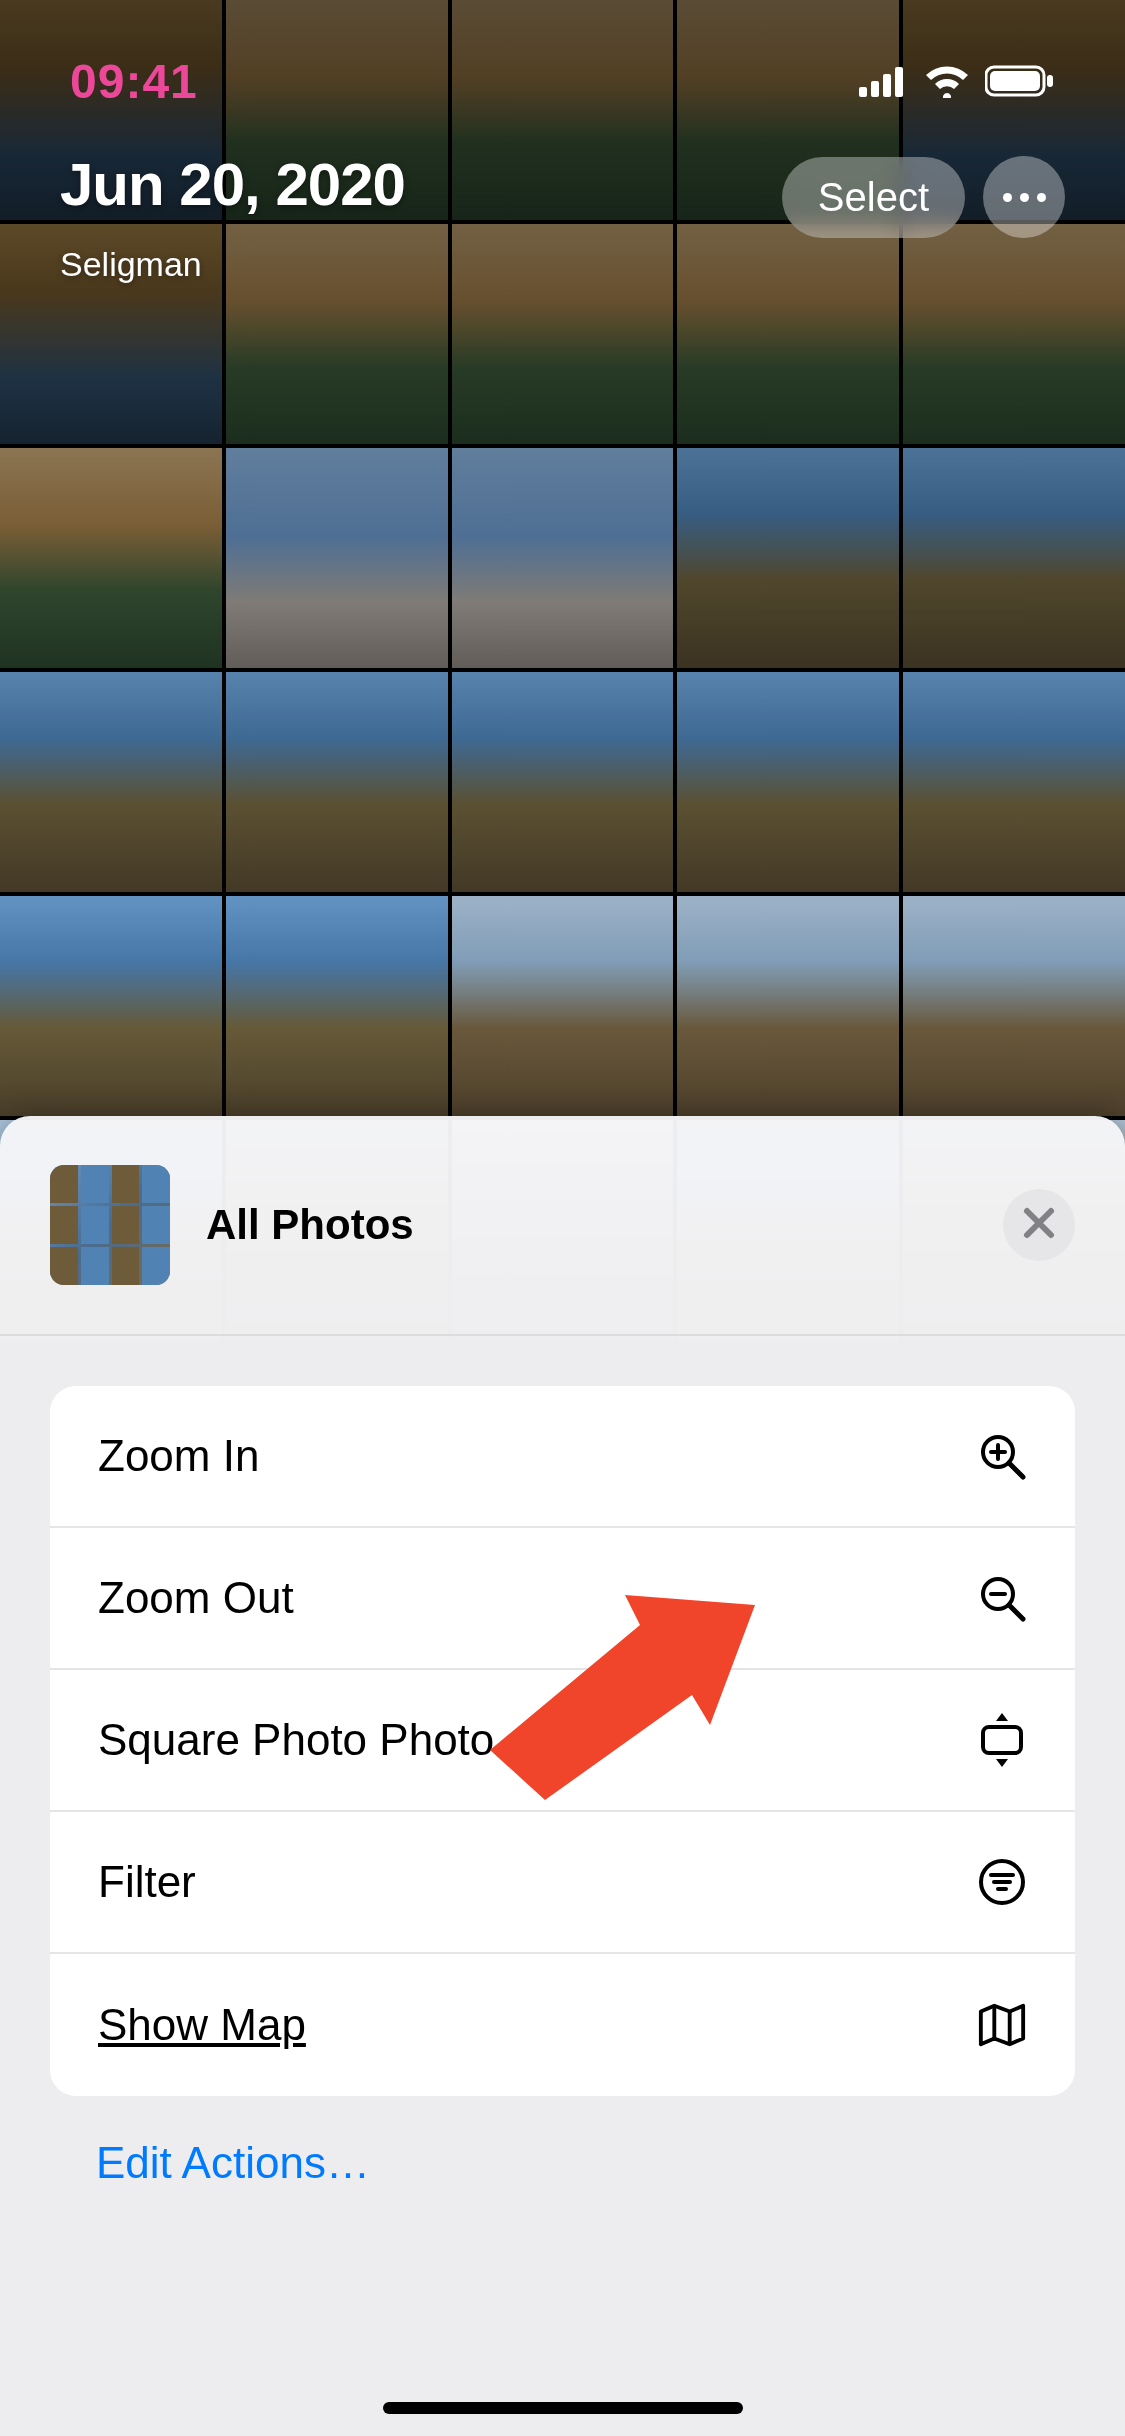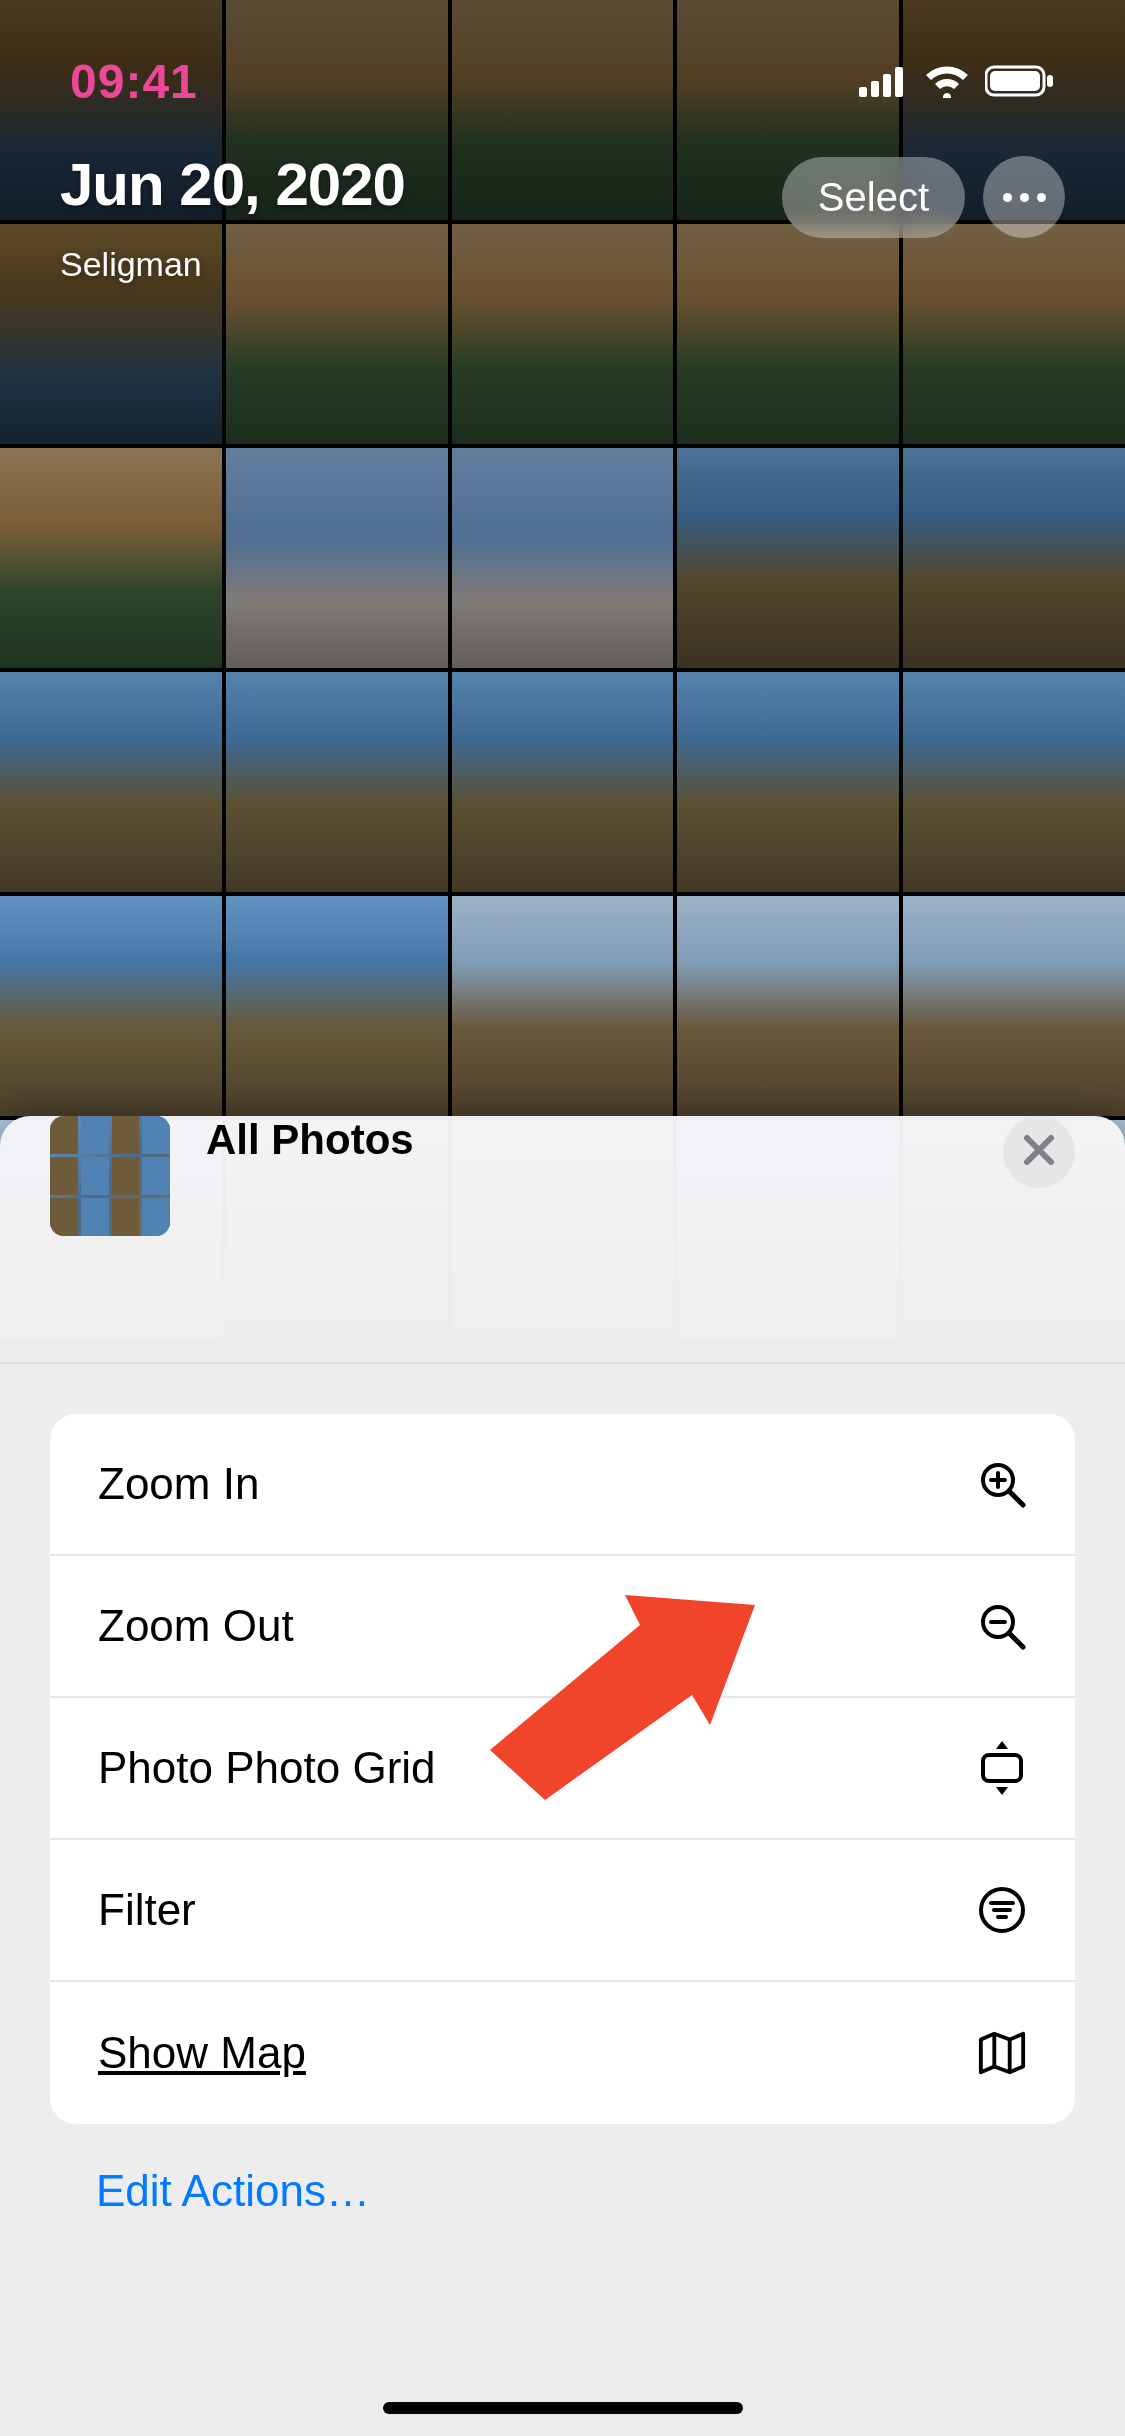--- a/index.html
+++ b/index.html
@@ -111,22 +111,22 @@
     position:absolute;
     left:0; bottom:0; width:100%;
     height: 1320px;
     background: rgba(245,245,247,0.97);
     border-top-left-radius: 30px;
     border-top-right-radius: 30px;
     box-shadow: 0 -4px 30px rgba(0,0,0,0.25);
     overflow:hidden;
   }
   .sheet-header {
-    height: 248px;
-    display:flex; 
+    height: 220px;
+    display:flex; align-items:center;
     padding: 0 50px;
     border-bottom: 2px solid #dcdcdc;
     gap: 36px;
   }
   .sheet-thumb {
     width: 120px; height: 120px;
     border-radius: 14px;
     background: linear-gradient(135deg,#6a93c0 0%, #4a6b8f 50%, #7a6a4a 100%);
     display:grid; grid-template-columns:repeat(4,1fr); grid-template-rows:repeat(3,1fr); gap:3px;
     overflow:hidden;
@@ -319,21 +319,21 @@
       <div class="action-icon">
         <svg width="50" height="50" viewBox="0 0 50 50">
             <circle cx="21" cy="21" r="15" fill="none" stroke="#000" stroke-width="4"></circle>
             <line x1="32" y1="32" x2="46" y2="46" stroke="#000" stroke-width="5" stroke-linecap="round"></line>
             <line x1="14" y1="21" x2="28" y2="21" stroke="#000" stroke-width="4" stroke-linecap="round"></line>
           </svg>
       </div>
     </div>
 
     <div class="action-row">
-      <div class="action-label">Photo Photo Grid</div>
+      <div class="action-label">Square Photo Photo</div>
       <div class="action-icon">
         <svg width="50" height="54" viewBox="0 0 50 54">
             <polygon points="25,0 19,8 31,8" fill="#000"></polygon>
             <rect x="6" y="14" width="38" height="26" rx="6" fill="none" stroke="#000" stroke-width="4"></rect>
             <polygon points="25,54 19,46 31,46" fill="#000"></polygon>
           </svg>
       </div>
     </div>
 
     <div class="action-row">

